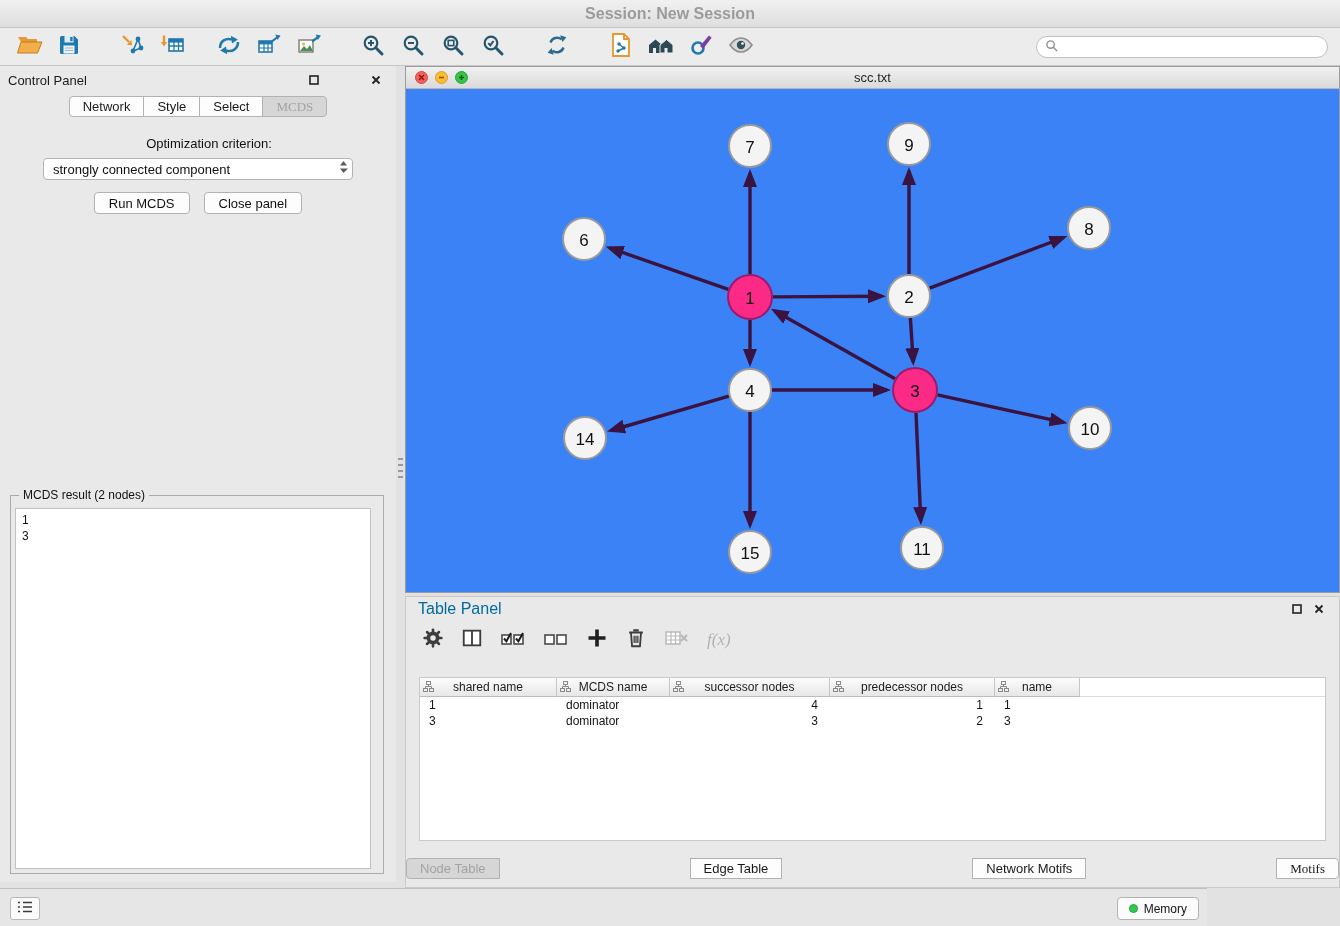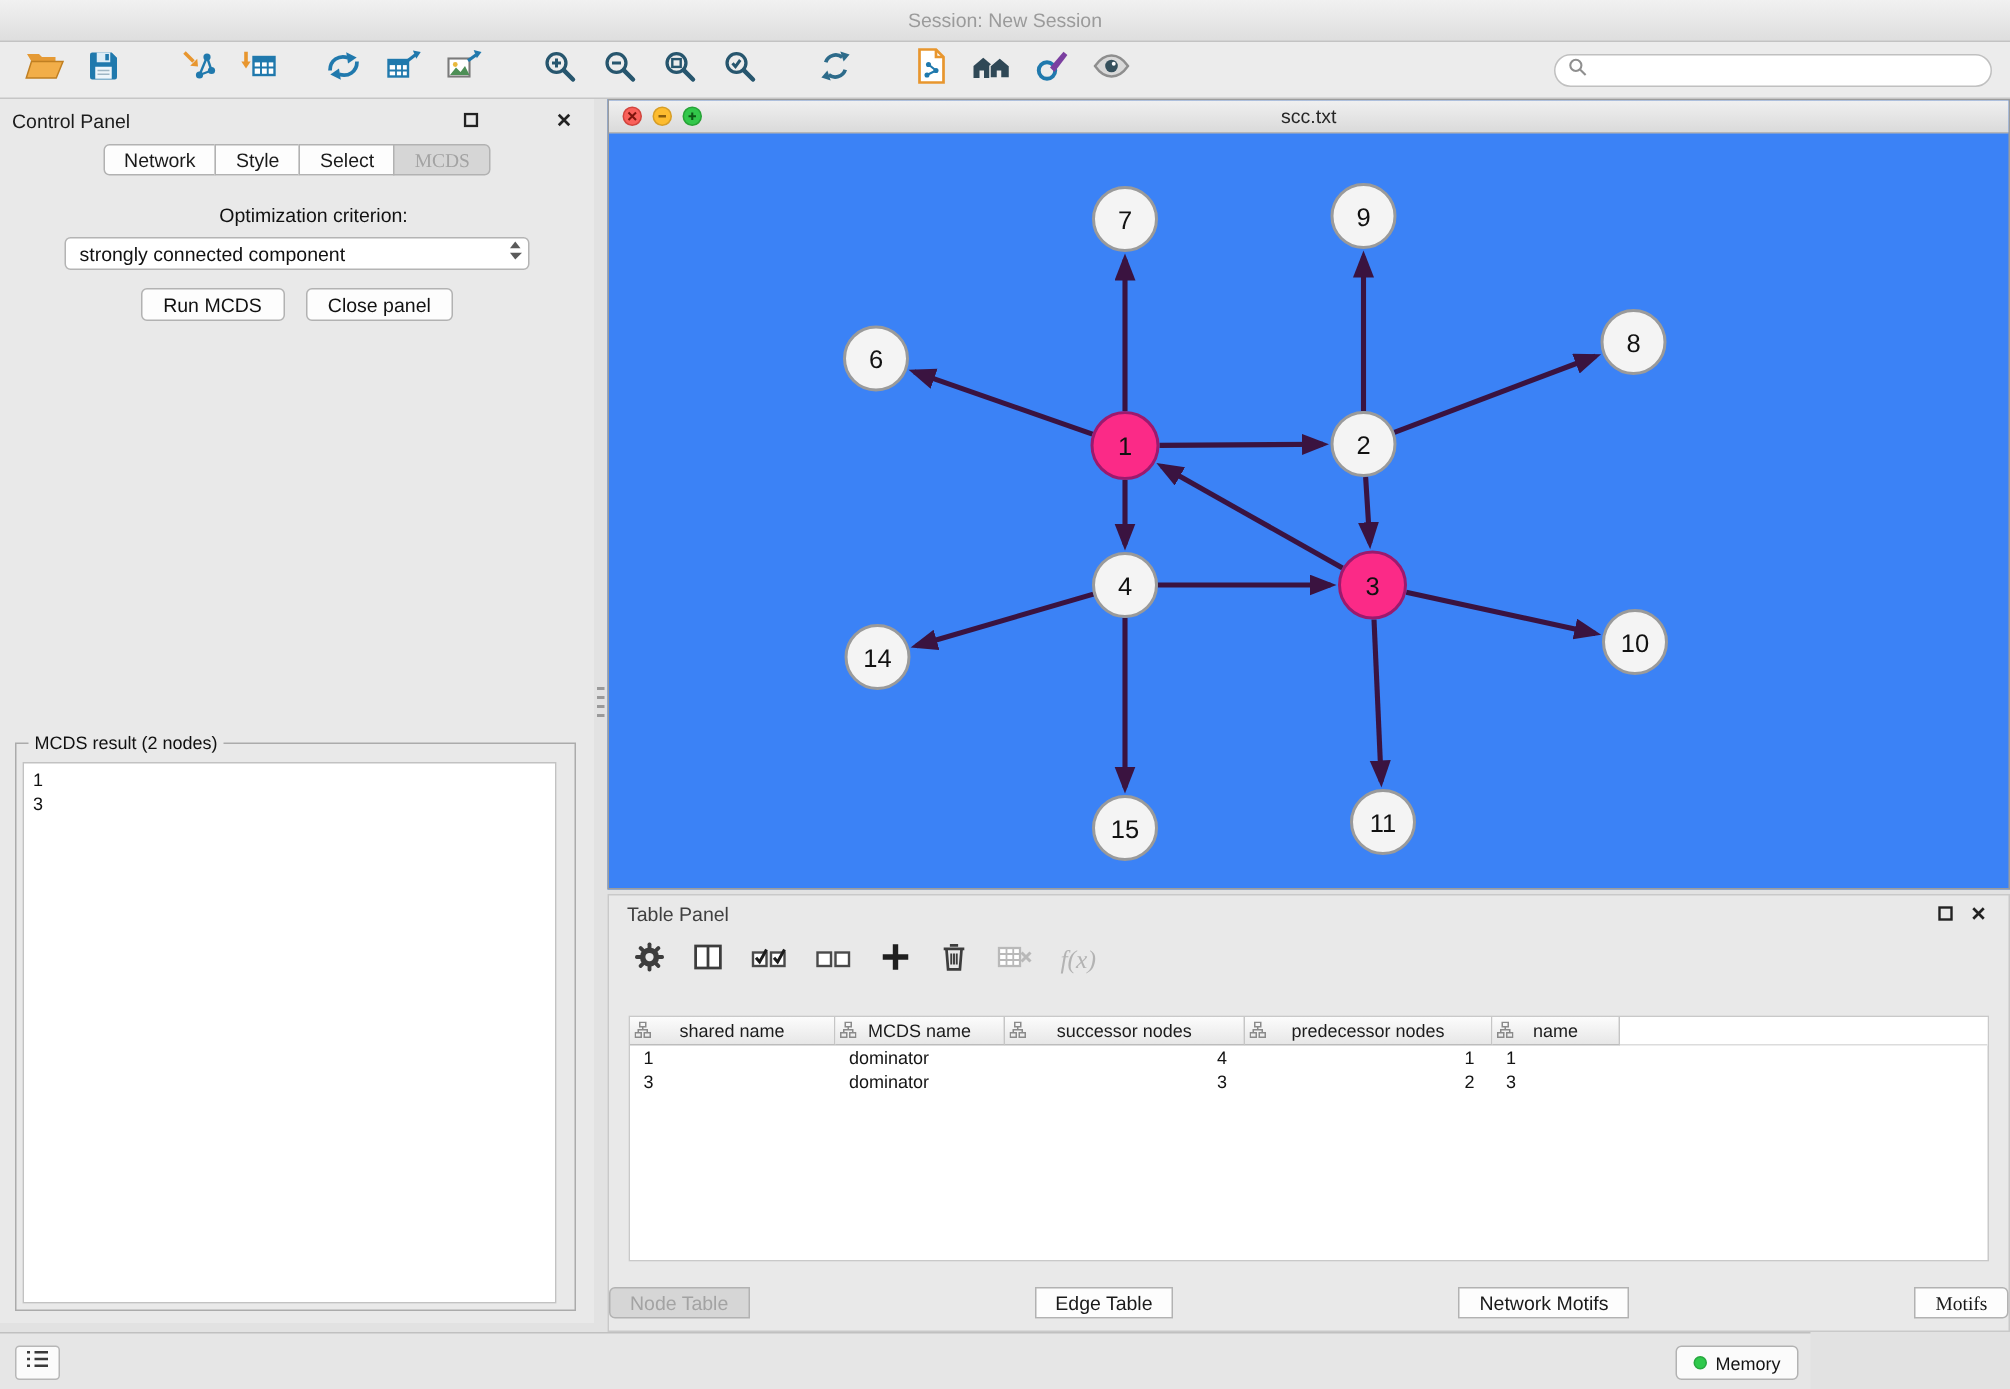--- a/index.html
+++ b/index.html
@@ -4,21 +4,21 @@
 <style>
   * { box-sizing: border-box; margin: 0; padding: 0; }
   html,body { width:1340px; height:926px; }
   body { font-family:"Liberation Sans", sans-serif; background:#d9d9d9; }
   #app { position:relative; width:1340px; height:926px; background:#e2e2e2; overflow:hidden; }
 
   
   .titlebar { position:absolute; left:0; top:0; width:1340px; height:28px;
     background:linear-gradient(#f1f1f1,#dedede); border-bottom:1px solid #c3c3c3;
     display:flex; align-items:center; justify-content:center; }
-  .titlebar span { font-size:13px; color:#9b9b9b; }
+  .titlebar span { font-size:16px; color:#9b9b9b;font-weight:bold; }
 
   
   .toolbar { position:absolute; left:0; top:28px; width:1340px; height:38px;
     background:#ececec; border-bottom:1px solid #c6c6c6; display:flex; align-items:center; padding:0 12px; }
   .icon-btn { width:34px; height:31px; display:flex; align-items:center; justify-content:center; border-radius:4px; flex:0 0 auto; }
   .gap-s { margin-left:6px; } .gap-m { margin-left:22px; } .gap-l { margin-left:30px; }
   .search { margin-left:auto; width:292px; height:22px; border:1px solid #c0c0c0; border-radius:11px;
     background:#fff; display:flex; align-items:center; padding:0 8px; }
   .search input { border:none; outline:none; flex:1; font-size:12px; margin-left:5px; background:transparent; font-family:"Liberation Sans",sans-serif;}
 
@@ -61,21 +61,21 @@
   .tl { width:13px; height:13px; border-radius:50%; display:flex; align-items:center; justify-content:center; }
   .tl-red { background:#f9605a; border:1px solid #d2453e; }
   .tl-yellow { background:#fdbc2f; border:1px solid #d79e27; }
   .tl-green { background:#32c74a; border:1px solid #27a336; }
   #net-svg { position:absolute; left:0; top:22px; }
 
   
   .table-panel { position:absolute; left:405px; top:596px; width:935px; height:292px; background:#e9e9e9;
     border:1px solid #c9c9c9; }
   .tp-header { height:24px; display:flex; align-items:center; padding:0 12px; }
-  .tp-header .hd-title { font-size:13px; color:#404040; }
+  .tp-header .hd-title { font-size:16px; color:#0369a1; }
   .tp-toolbar { height:38px; display:flex; align-items:center; padding-left:16px; gap:17px; }
   .fx { font-family:"Liberation Serif", serif; font-style:italic; font-size:17px; color:#b3b3b3; }
   .table-wrap { position:absolute; left:13px; right:13px; top:80px; bottom:46px; background:#fff; border:1px solid #c9c9c9; }
   .thead { display:flex; height:19px; }
   .th { position:relative; height:19px; background:linear-gradient(#fcfcfc,#e7e7e7);
     border-right:1px solid #c6c6c6; border-bottom:1px solid #bcbcbc;
     display:flex; align-items:center; justify-content:center; font-size:12px; color:#1c1c1c; flex:0 0 auto; }
   .th .hico { position:absolute; left:3px; top:3px; }
   .th.filler { flex:1; background:#fff; border-right:none; border-bottom:1px solid #dcdcdc; }
   .trow { display:flex; height:16px; line-height:16px; font-size:12px; color:#141414; }

